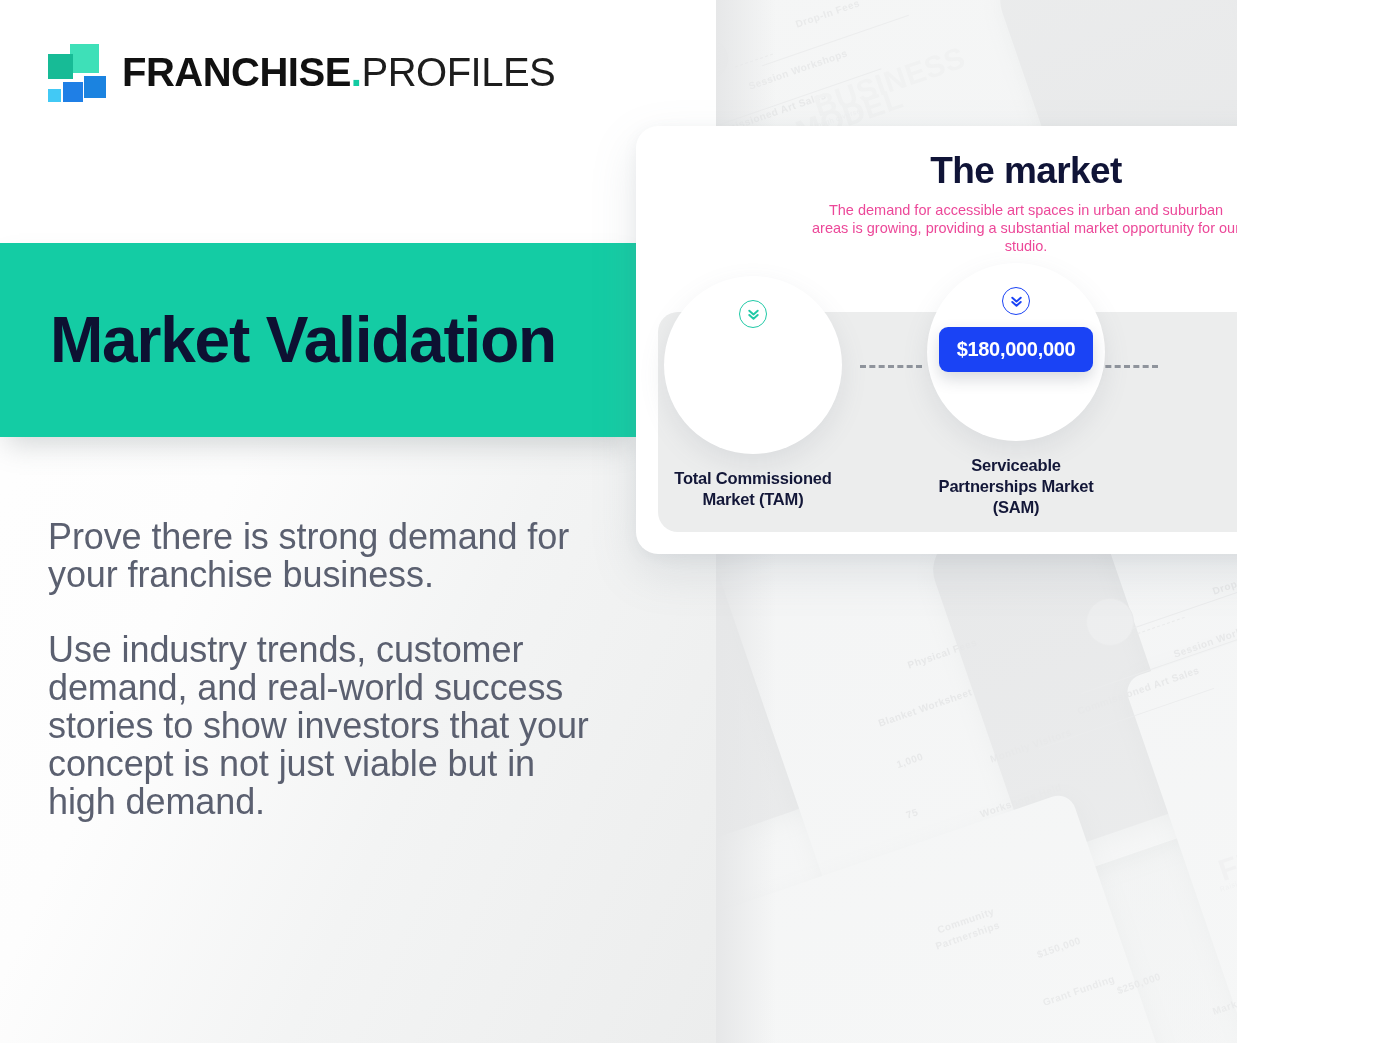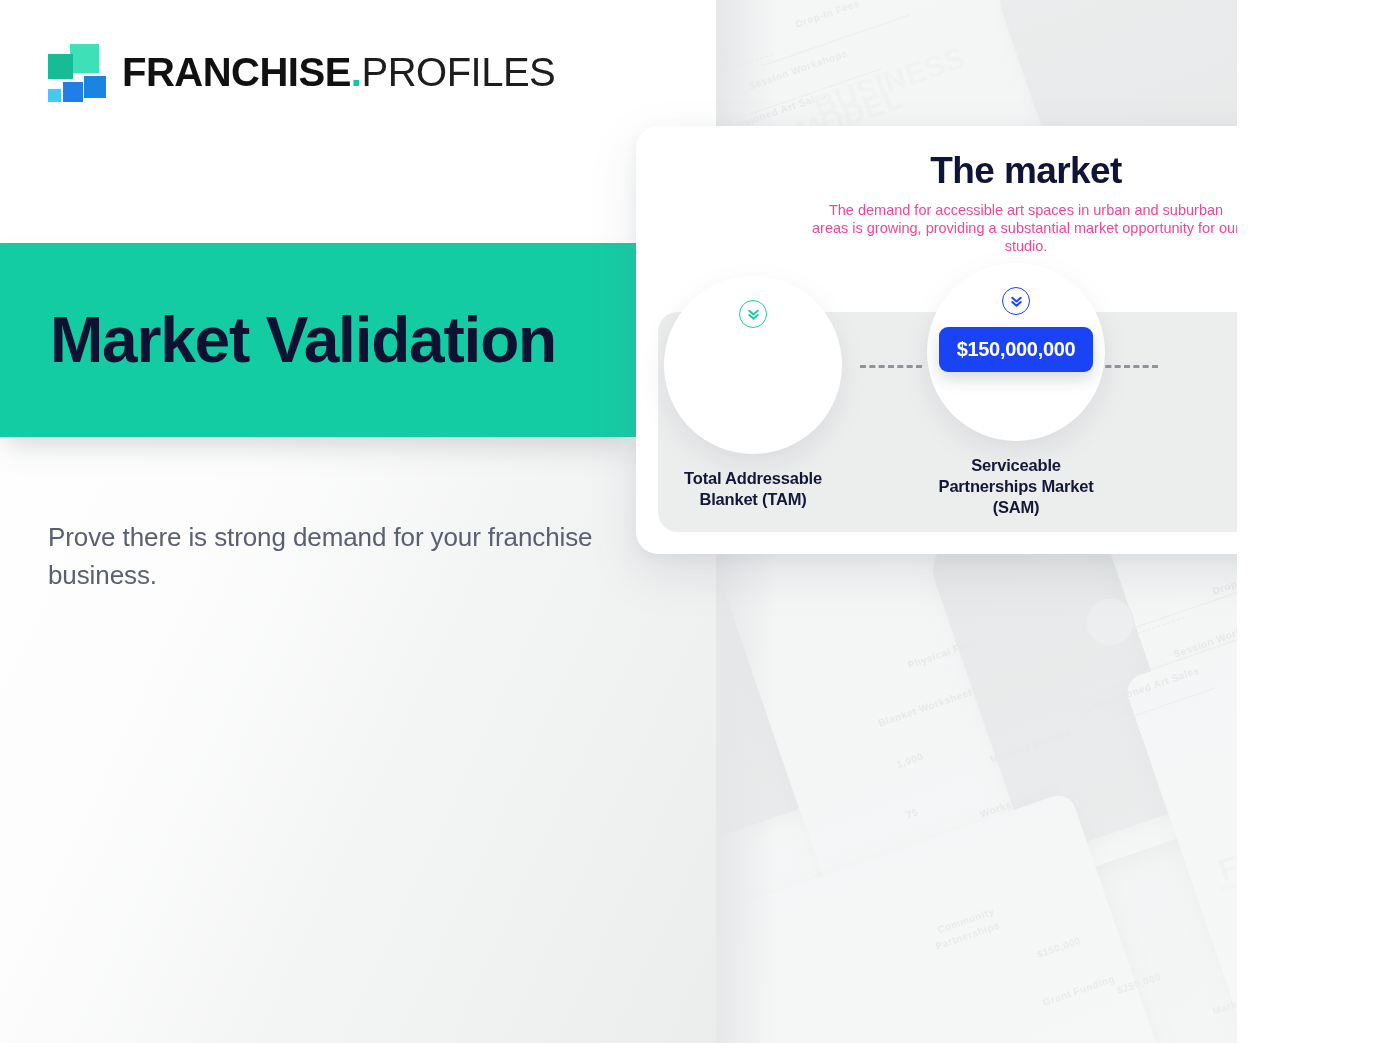--- a/index.html
+++ b/index.html
@@ -141,21 +141,21 @@
   }
 
   
   .copy {
     position: absolute;
     left: 48px;
     top: 518px;
     width: 545px;
   }
   .copy p {
-    font-size: 26px;
+    font-size: 36px;
     line-height: 38px;
     color: #5b6070;
     letter-spacing: -0.1px;
   }
   .copy p + p { margin-top: 37px; }
 
   
   .card {
     position: absolute;
     left: 636px;
@@ -345,20 +345,21 @@
       </div>
       <div class="logo-text"><span class="logo-bold">FRANCHISE</span><span class="logo-dot">.</span><span class="logo-light">PROFILES</span></div>
     </div>
 
     <div class="banner">
       <div class="banner-title">Market Validation</div>
     </div>
 
     <div class="copy">
       <p>Prove there is strong demand for your franchise business.</p>
+      <p>Use industry trends, customer demand, and real-world success stories to show investors that your concept is not just viable but in high demand.</p>
     </div>
   </div>
 
   <div class="card">
     <div class="card-title">The market</div>
     <div class="card-sub">The demand for accessible art spaces in urban and suburban areas is growing, providing a substantial market opportunity for our studio.</div>
 
     <div class="panel"></div>
 
     <div class="nodes">
@@ -368,32 +369,32 @@
 
       <div class="node" id="node-tam">
         <div class="node-circle">
           <div class="node-icon" style="color:#20c9a6;">
             <svg width="15" height="15" viewBox="0 0 16 16" fill="none" stroke="currentColor" stroke-width="2.1" stroke-linecap="round" stroke-linejoin="round">
               <polyline points="3.5,4 8,8 12.5,4"></polyline>
               <polyline points="3.5,8.5 8,12.5 12.5,8.5"></polyline>
             </svg>
           </div>
         </div>
-        <div class="node-label">Total Addressable Blanket (TAM)</div>
+        <div class="node-label">Total Commissioned Market (TAM)</div>
       </div>
 
       <div class="node" id="node-sam">
         <div class="node-circle">
           <div class="node-icon" style="color:#1a43f5;">
             <svg width="15" height="15" viewBox="0 0 16 16" fill="none" stroke="currentColor" stroke-width="2.1" stroke-linecap="round" stroke-linejoin="round">
               <polyline points="3.5,4 8,8 12.5,4"></polyline>
               <polyline points="3.5,8.5 8,12.5 12.5,8.5"></polyline>
             </svg>
           </div>
-          <div class="node-badge" style="background:#1a43f5;">$150,000,000</div>
+          <div class="node-badge" style="background:#1a43f5;">$180,000,000</div>
         </div>
         <div class="node-label">Serviceable Partnerships Market (SAM)</div>
       </div>
 
 
     </div>
   </div>
 
 </div>
 

